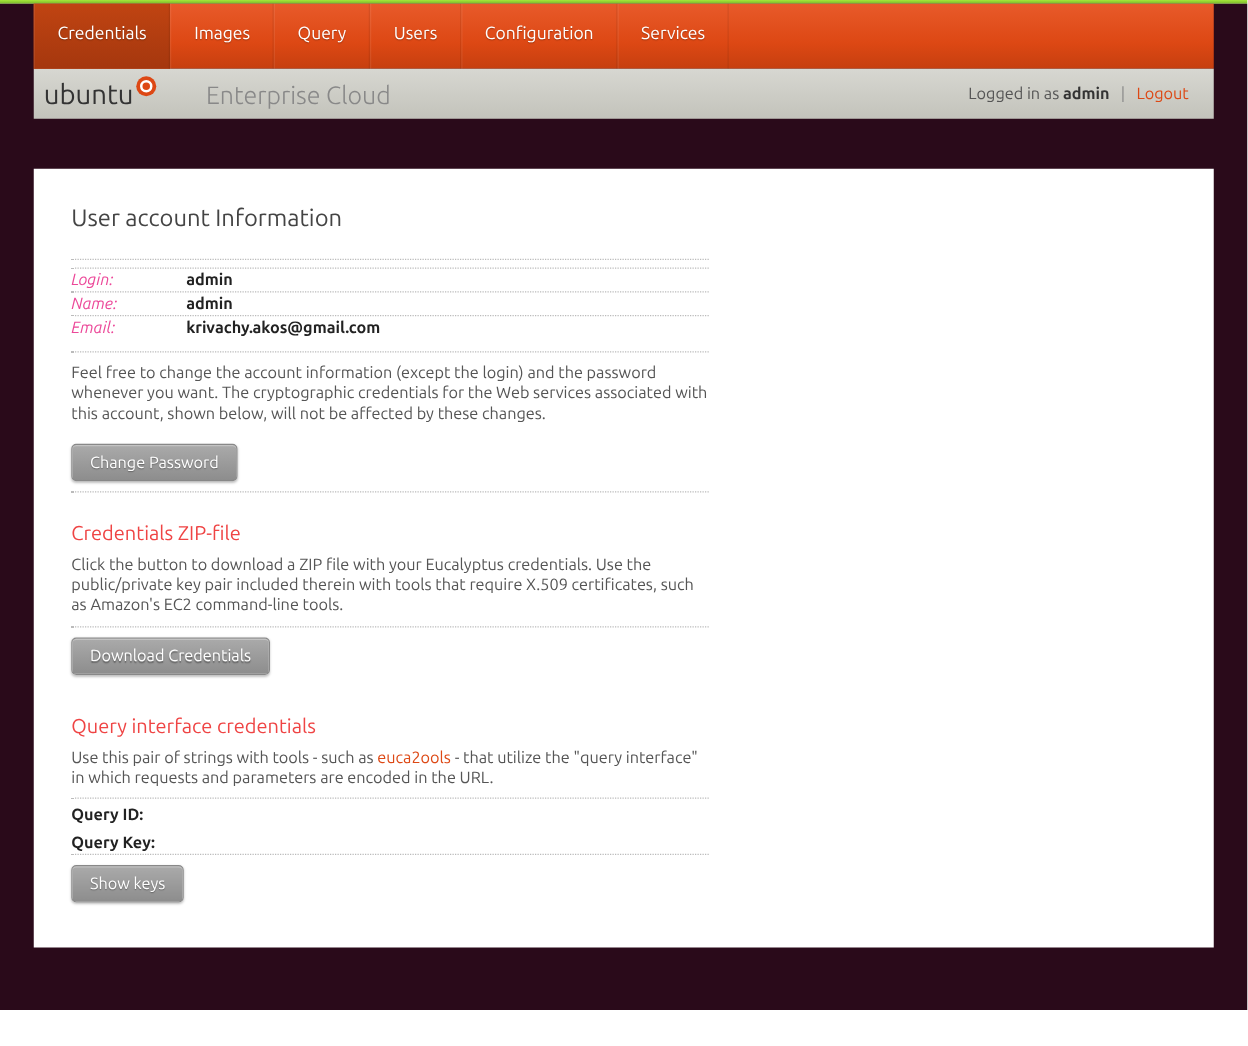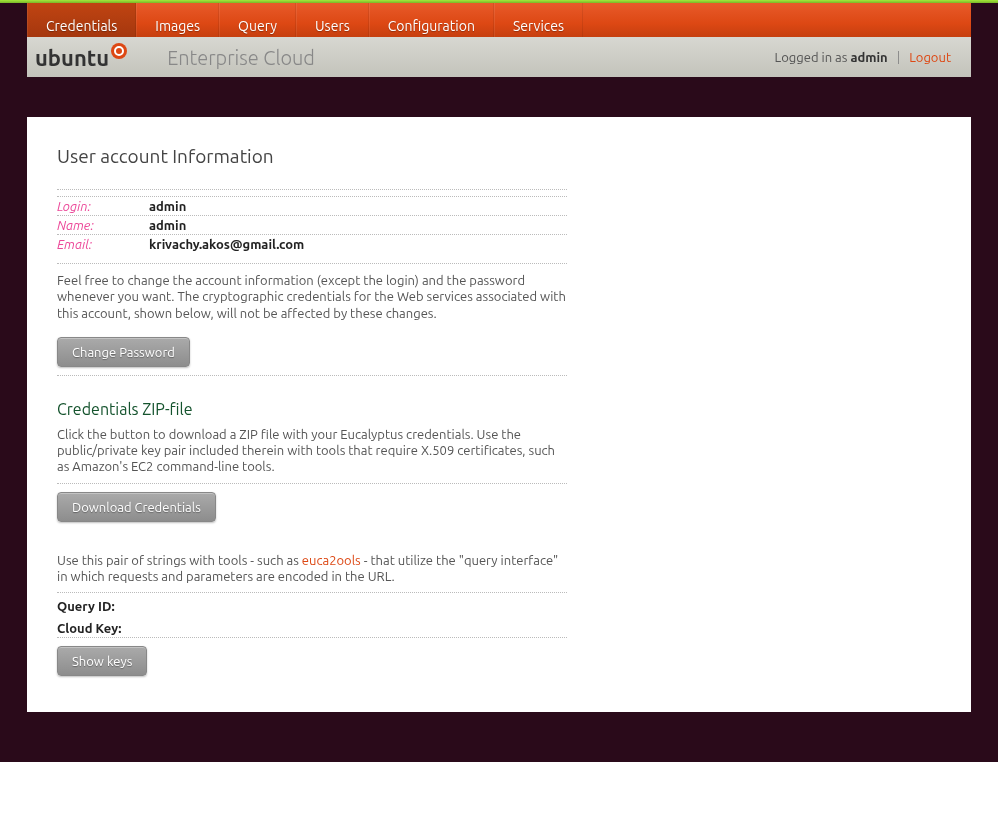--- a/index.html
+++ b/index.html
@@ -21,21 +21,21 @@
   .accent-line {
     height: 3px;
     background: linear-gradient(to bottom, #a5e83b, #79b728);
   }
   .topnav {
     background: #dd4814;
     background: linear-gradient(to bottom, #e85a2a 0%, #dd4814 60%, #c63f0f 100%);
     display: flex;
     align-items: stretch;
     padding: 0 0 0 0;
-    height: 34px;
+    height: 52px;
   }
   .nav-item {
     color: #fff;
     padding: 15px 18px 0 18px;
     font-size: 14px;
     cursor: pointer;
     text-shadow: 0 1px 1px rgba(0,0,0,0.3);
     border-right: 1px solid rgba(0,0,0,0.08);
     border-left: 1px solid rgba(255,255,255,0.08);
   }
@@ -47,21 +47,21 @@
     background: #c7c7c0;
     background: linear-gradient(to bottom, #d7d7d1 0%, #c3c3bb 100%);
     display: flex;
     align-items: center;
     padding: 5px 20px 5px 8px;
     height: 40px;
   }
   .logo-wrap { display:flex; align-items:center; gap:10px; }
   .ubuntu-logo {
     font-size: 22px;
-    font-weight: 700;
+    font-weight: 400;
     color: #333;
     display:flex;
     align-items:center;
   }
   .ubuntu-logo .cof {
     width:16px;height:16px;border-radius:50%;
     background:#dd4814;display:inline-block;margin-left:2px;
     position:relative;top:-6px;
   }
   .ubuntu-logo .cof::after{
@@ -90,21 +90,21 @@
   }
   h1.page-title {
     font-size: 19px;
     font-weight: 400;
     color: #444;
     margin-bottom: 22px;
   }
   h2.section-title {
     font-size: 16px;
     font-weight: 400;
-    color:#14532d;
+    color:#ef4444;
     margin: 4px 0 6px 0;
   }
   .dotted { border-top:1px dotted #bbb; }
   .info-row {
     display:flex;
     border-top:1px dotted #bbb;
     padding: 2px 0;
     font-size:13px;
   }
   .info-row:last-child{ border-bottom:1px dotted #bbb;}
@@ -206,30 +206,31 @@
         <div class="spacer-block"></div>
 
         <h2 class="section-title">Credentials ZIP-file</h2>
         <div class="para" style="padding-top:2px;">Click the button to download a ZIP file with your Eucalyptus credentials. Use the public/private key pair included therein with tools that require X.509 certificates, such as Amazon's EC2 command-line tools.</div>
         <div class="btn-row" style="border-bottom:none;">
           <button class="action">Download Credentials</button>
         </div>
 
         <div class="spacer-block"></div>
 
+        <h2 class="section-title">Query interface credentials</h2>
         <div class="para" style="padding-top:2px;">
           <span>Use this pair of strings with tools - such as </span><span class="link-inline">euca2ools</span><span> - that utilize the "query interface" in which requests and parameters are encoded in the URL.</span>
         </div>
 
         <div class="kv">
           <span class="k">Query ID:</span>
           <span class="v"></span>
         </div>
         <div class="kv" style="border-top:none;">
-          <span class="k">Cloud Key:</span>
+          <span class="k">Query Key:</span>
           <span class="v"></span>
         </div>
 
         <div class="btn-row no-bottom">
           <button class="action">Show keys</button>
         </div>
       </div>
     </div>
 
     <div class="bottom-gap"></div>

